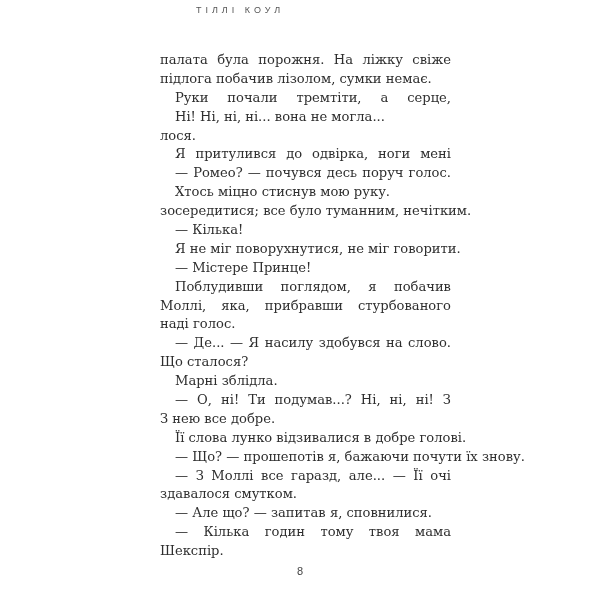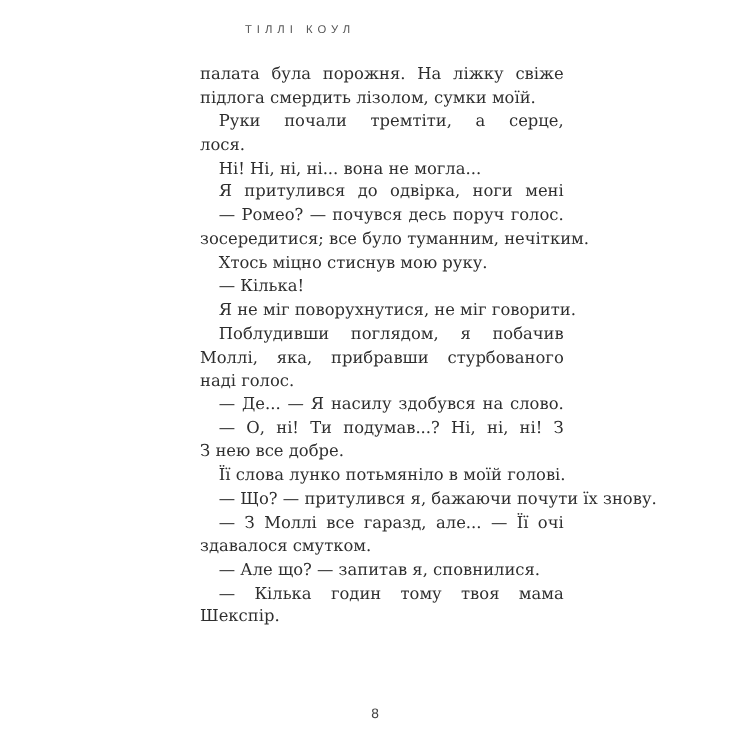--- a/index.html
+++ b/index.html
@@ -10,21 +10,21 @@
     body {
       width: 600px;
       height: 600px;
       position: relative;
       overflow: hidden;
       font-family: "DejaVu Serif", "Liberation Serif", serif;
       color: #2b2b2b;
     }
     .running-head {
       position: absolute;
-      top: 18px;
+      top: 5px;
       left: 0;
       width: 480px;
       text-align: center;
       font-family: "Liberation Sans", "DejaVu Sans", sans-serif;
       font-size: 9px;
       letter-spacing: 4px;
       color: #555555;
     }
     .text-block {
       position: absolute;
@@ -59,38 +59,41 @@
       color: #444444;
     }
   </style>
 </head>
 <body>
 
 <div class="running-head">ТІЛЛІ КОУЛ</div>
 
 <div class="text-block" id="text-block">
     <span class="line justify">палата була порожня. На ліжку свіже простирадло,</span>
-    <span class="line">підлога смердить лізолом, сумки моїй.</span>
+    <span class="line">підлога побачив лізолом, сумки немає.</span>
     <span class="line indent justify">Руки почали тремтіти, а серце, здавалося, зупини-</span>
+    <span class="line indent">Ні! Ні, ні, ні... вона не могла...</span>
     <span class="line">лося.</span>
-    <span class="line indent">Ні! Ні, ні, ні... вона не могла...</span>
     <span class="line indent justify">Я притулився до одвірка, ноги мені підломилися,</span>
     <span class="line indent justify">— Ромео? — почувся десь поруч голос. Утім, я не міг</span>
+    <span class="line indent">Хтось міцно стиснув мою руку.</span>
     <span class="line">зосередитися; все було туманним, нечітким.</span>
-    <span class="line indent">Хтось міцно стиснув мою руку.</span>
     <span class="line indent">— Кілька!</span>
     <span class="line indent">Я не міг поворухнутися, не міг говорити.</span>
+    <span class="line indent">— Містере Принце!</span>
     <span class="line indent justify">Поблудивши поглядом, я побачив Марні, медсестру</span>
     <span class="line justify">Моллі, яка, прибравши стурбованого вигляду, стояла</span>
     <span class="line">наді голос.</span>
     <span class="line indent justify">— Де... — Я насилу здобувся на слово. — Де вона?</span>
+    <span class="line">Що сталося?</span>
+    <span class="line indent">Марні зблідла.</span>
     <span class="line indent justify">— О, ні! Ти подумав...? Ні, ні, ні! З Моллі все гаразд.</span>
     <span class="line">З нею все добре.</span>
-    <span class="line indent">Її слова лунко потьмяніло в моїй голові.</span>
-    <span class="line indent">— Що? — притулився я, бажаючи почути їх знову.</span>
+    <span class="line indent">Її слова лунко відзивалися в добре голові.</span>
+    <span class="line indent">— Що? — прошепотів я, бажаючи почути їх знову.</span>
     <span class="line indent justify">— З Моллі все гаразд, але... — Її очі несподівано</span>
     <span class="line">здавалося смутком.</span>
     <span class="line indent">— Але що? — запитав я, сповнилися.</span>
     <span class="line indent justify">— Кілька годин тому твоя мама відвідала міс</span>
     <span class="line">Шекспір.</span>
   </div>
 
 <div class="page-number">8</div>
 
 </body></html>

